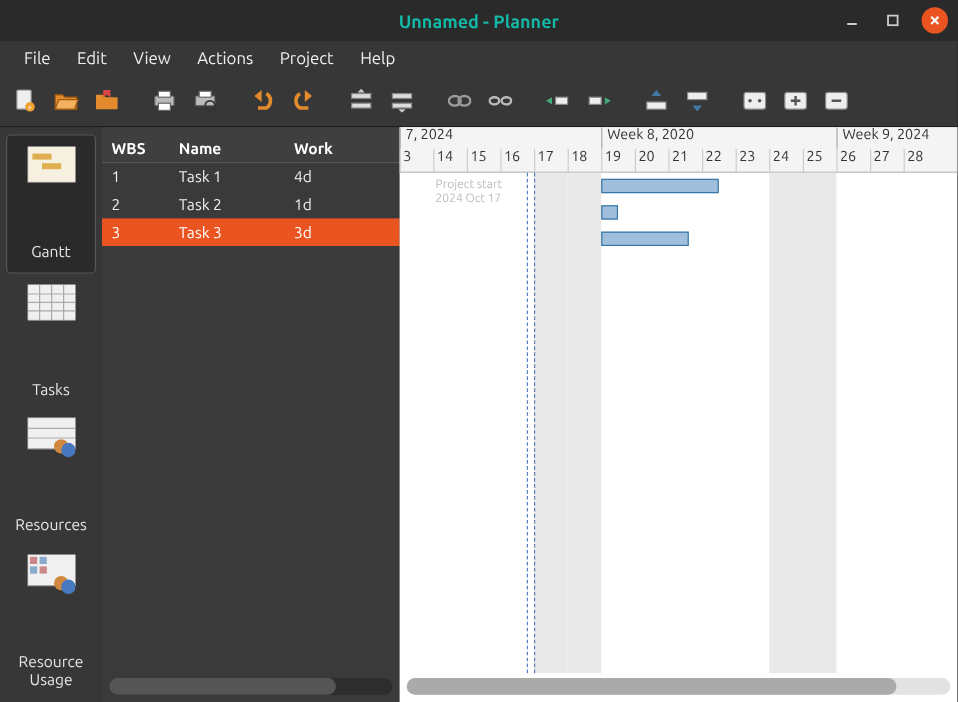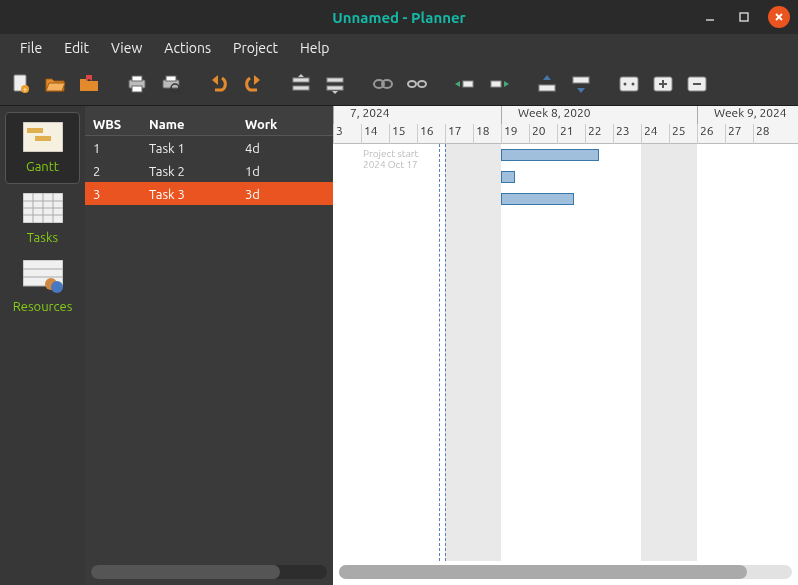--- a/index.html
+++ b/index.html
@@ -18,21 +18,21 @@
   
   
   .toolbar { height: 44px; display: flex; align-items: center; padding: 0 6px; gap: 4px; background:#373737; border-bottom:1px solid #1d1d1d;}
   .toolbar .tbtn { width: 30px; height: 30px; display:flex; align-items:center; justify-content:center; cursor:pointer; border-radius:3px;}
   .toolbar .sep { width:10px; }
   
   .workarea { display: flex; height: calc(585px - 34px - 28px - 44px); }
   
   
   .nav { width: 85px; background:#373737; display:flex; flex-direction:column; align-items:center; padding-top:6px;}
-  .nav .navitem { width:75px; display:flex; flex-direction:column; align-items:center; padding:6px 0 8px; cursor:pointer; color:#84cc16; font-size:13px;}
+  .nav .navitem { width:75px; display:flex; flex-direction:column; align-items:center; padding:6px 0 8px; cursor:pointer; color:#e5e5e5; font-size:13px;gap:44px;}
   .nav .navitem.active { background:#2a2a2a; border-radius:4px; border:1px solid #555;}
   .nav .navicon { width:44px; height:36px; display:flex; align-items:center; justify-content:center; margin-bottom:4px;}
   .nav .navlabel { text-align:center; line-height:1.2;}
   
   
   .main { flex:1; display:flex; }
   
   
   .tasktable { width: 248px; background:#3a3a3a; display:flex; flex-direction:column;justify-content:space-between; }
   .thead { display:flex; background:#3f3f3f; color:#fff; font-weight:bold; height:30px; align-items:flex-end; padding-bottom:4px; border-bottom:1px solid #555;}
@@ -42,21 +42,21 @@
   .col.work { width:80px;}
   .trow { display:flex; height:23px; align-items:center; color:#eee;}
   .trow.selected { background:#e95420; color:#fff;}
   .tbody { flex:1; }
   .hscroll { height:14px; background:#2d2d2d; margin:4px 6px 6px; border-radius:7px; position:relative;}
   .hscroll .thumb { position:absolute; left:0; top:0; bottom:0; width:80%; background:#555; border-radius:7px;}
   
   
   .gantt { flex:1; background:#fff; display:flex; flex-direction:column; position:relative; overflow:hidden;}
   .ghead { height:38px; background:#f4f4f4; border-bottom:1px solid #bbb; position:relative; color:#333;}
-  .ghead .wk { position:absolute; top:0; height:18px; border-left:1px solid #aaa; padding-left:16px; font-size:12px;}
+  .ghead .wk { position:absolute; top:0; height:18px; border-left:1px solid #aaa; padding-left:4px; font-size:12px;}
   .ghead .days { position:absolute; top:18px; left:0; right:0; height:20px; display:flex;}
   .ghead .day { width:28px; border-left:1px solid #ccc; font-size:12px; text-align:left; padding-left:2px; color:#333;}
   .gbody { flex:1; position:relative;}
   .gbody .vline { position:absolute; top:0; bottom:0; border-left:1px dashed #5a7fbf; }
   .gbody .wkend { position:absolute; top:0; bottom:0; background:#e9e9e9; }
   .gbar { position:absolute; height:12px; background:#9fbfdc; border:1px solid #3878a8;}
   .glabel { position:absolute; font-size:10px; color:#bbb;}
   .ghscroll { height:14px; background:#e2e2e2; margin:4px 6px 6px; border-radius:7px; position:relative;}
   .ghscroll .thumb { position:absolute; left:0; top:0; bottom:0; width:90%; background:#aaa; border-radius:7px;}
 </style>
@@ -250,20 +250,34 @@
       <div class="navicon">
           <svg width="40" height="34" viewBox="0 0 40 34">
             <rect width="40" height="26" fill="#f0f0f0" stroke="#aaa"></rect>
             <line x1="0" y1="9" x2="40" y2="9" stroke="#aaa"></line>
             <line x1="0" y1="17" x2="40" y2="17" stroke="#aaa"></line>
             <circle cx="28" cy="24" r="6" fill="#d08840"></circle>
             <circle cx="34" cy="27" r="6" fill="#4878c0"></circle>
           </svg>
         </div>
       <div class="navlabel">Resources</div>
+    </div>
+    <div class="navitem">
+      <div class="navicon">
+          <svg width="40" height="34" viewBox="0 0 40 34">
+            <rect width="40" height="26" fill="#f0f0f0" stroke="#aaa"></rect>
+            <rect x="2" y="2" width="6" height="6" fill="#c88"></rect>
+            <rect x="10" y="2" width="6" height="6" fill="#8ac"></rect>
+            <rect x="2" y="10" width="6" height="6" fill="#8ac"></rect>
+            <rect x="10" y="10" width="6" height="6" fill="#c88"></rect>
+            <circle cx="28" cy="24" r="6" fill="#d08840"></circle>
+            <circle cx="34" cy="27" r="6" fill="#4878c0"></circle>
+          </svg>
+        </div>
+      <div class="navlabel">Resource Usage</div>
     </div>
   </div>
 
   <div class="main">
     <div class="tasktable">
       <div class="thead">
         <div class="col wbs">WBS</div>
         <div class="col name">Name</div>
         <div class="col work">Work</div>
       </div>

